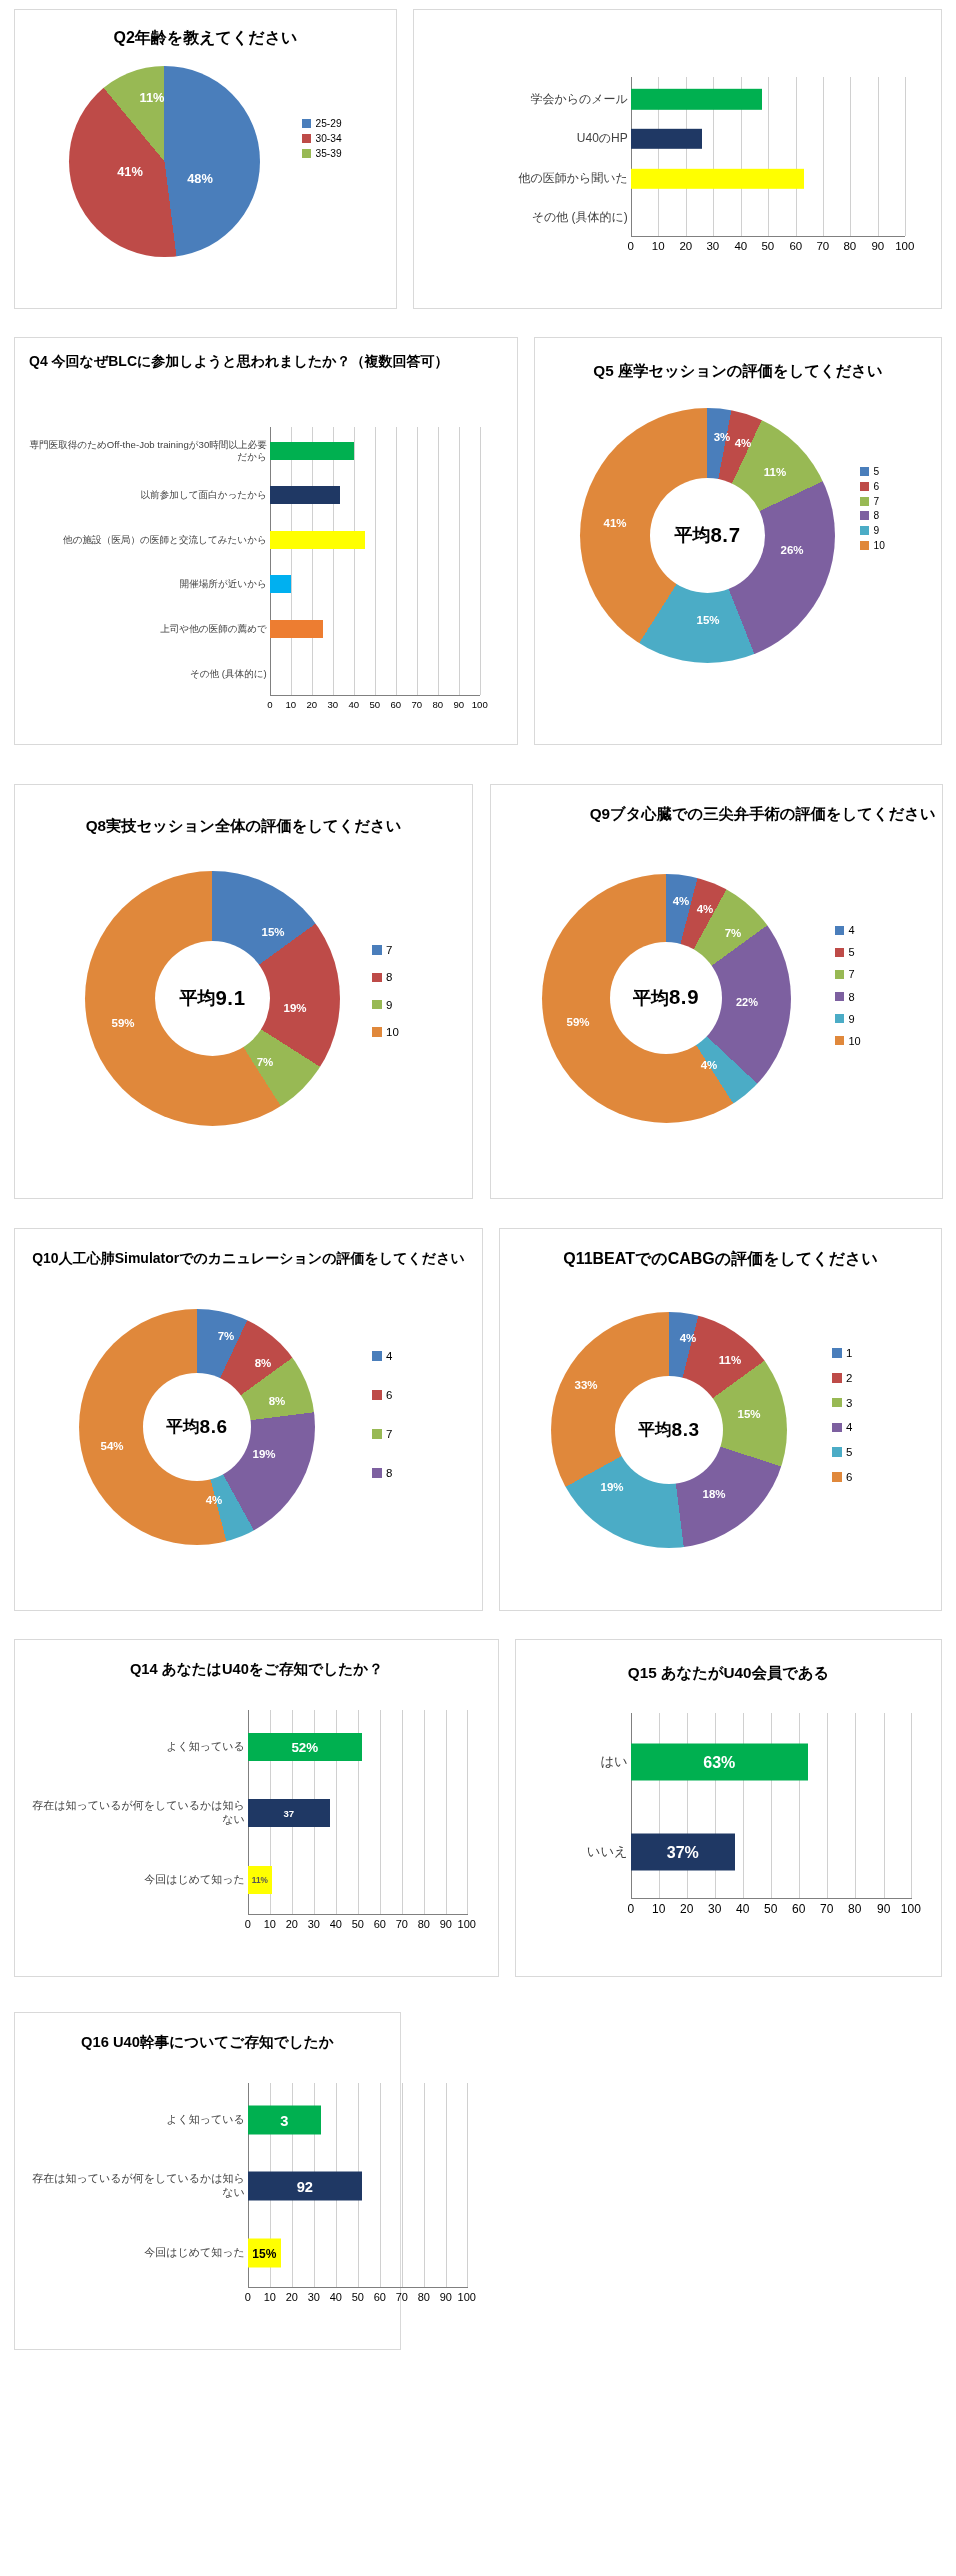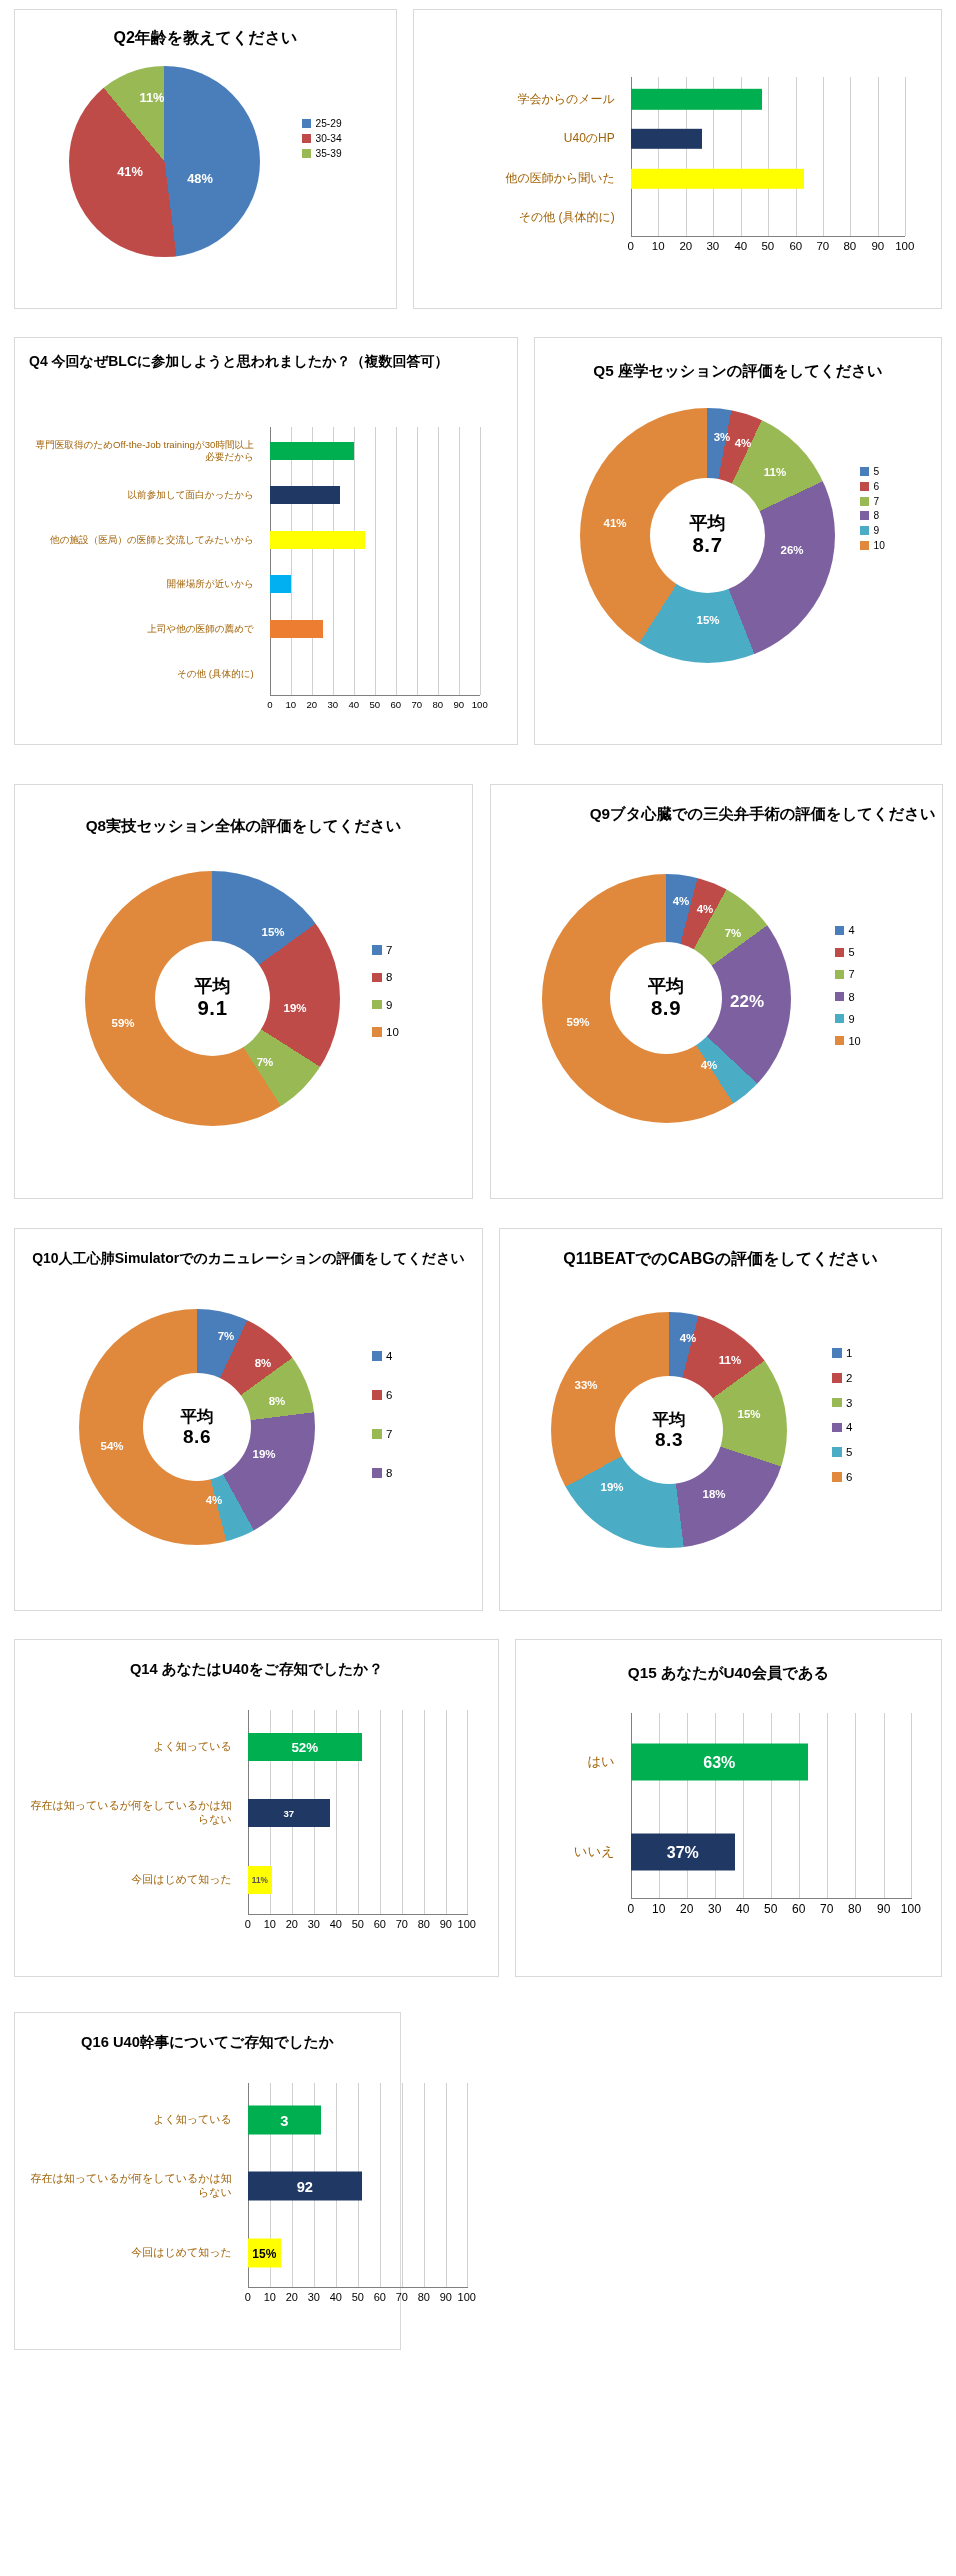--- a/index.html
+++ b/index.html
@@ -24,23 +24,23 @@
     line-height:1.35;
     padding:0 6.4px;
   }
 
   
   .barchart{position:absolute;box-sizing:border-box;}
   .bar-rows{position:absolute;left:0;top:0;right:0;bottom:0;}
   .bar-row{position:absolute;display:flex;align-items:center;}
   .bar-label{
     text-align:right;
-    padding-right:16px;
+    padding-right:3px;
     line-height:1.25;
-    color:#a16207;
+    color:#404040;
     box-sizing:border-box;
   }
   .bar-track{position:relative;height:100%;flex:1;}
   .bar-fill{
     position:absolute;left:0;top:50%;transform:translateY(-50%);
     display:flex;align-items:center;justify-content:center;
     box-sizing:border-box;
   }
   .bar-val{font-weight:bold;color:#fff;}
   .plot-grid{position:absolute;top:0;bottom:0;}
@@ -48,21 +48,21 @@
   .gl.axis{background:#808080;}
   .xaxis{position:absolute;height:0.6px;background:#808080;}
   .xticks{position:absolute;display:flex;}
   .xtick{position:absolute;transform:translateX(-50%);text-align:center;color:#000;}
 
   
   .donut-wrap{position:absolute;}
   .donut{position:absolute;border-radius:50%;}
   .donut-hole{
     position:absolute;border-radius:50%;background:#fff;
-    display:flex;flex-direction:column;align-items:center;justify-content:center;
+    display:flex;flex-direction:row;align-items:center;justify-content:center;
     line-height:1.15;
   }
   .hole-label{font-weight:bold;}
   .hole-value{font-weight:bold;letter-spacing:0.6px;}
   .slice-lbl{
     position:absolute;font-weight:bold;color:#fff;white-space:nowrap;
     transform:translate(-50%,-50%);
   }
 
   
@@ -343,21 +343,21 @@
                     #7D60A0 54deg 133.2deg,
                     #4BACC6 133.2deg 147.6deg,
                     #E0883B 147.6deg 360deg);"></div>
       <div class="donut-hole" style="left:68px;top:68px;width:112px;height:112px;">
         <div class="hole-label" style="font-size:18px;">平均</div>
         <div class="hole-value" style="font-size:20.4px;">8.9</div>
       </div>
       <div class="slice-lbl" style="left:139px;top:27px;font-size:11.5px;">4%</div>
       <div class="slice-lbl" style="left:163px;top:35px;font-size:11.5px;">4%</div>
       <div class="slice-lbl" style="left:191px;top:59px;font-size:11.5px;">7%</div>
-      <div class="slice-lbl" style="left:205px;top:128px;font-size:17px;">22%</div>
+      <div class="slice-lbl" style="left:205px;top:128px;font-size:11px;">22%</div>
       <div class="slice-lbl" style="left:167px;top:191px;font-size:11.5px;">4%</div>
       <div class="slice-lbl" style="left:36px;top:148px;font-size:11.5px;">59%</div>
     </div>
 
     <div class="legend" style="left:344px;top:139px;">
       <div class="legend-item" style="margin-bottom:10.2px;">
         <span class="legend-swatch" style="width:9px;height:9px;background:#4A7EBB;"></span>
         <span class="legend-text" style="font-size:11px;">4</span>
       </div>
       <div class="legend-item" style="margin-bottom:10.2px;">

